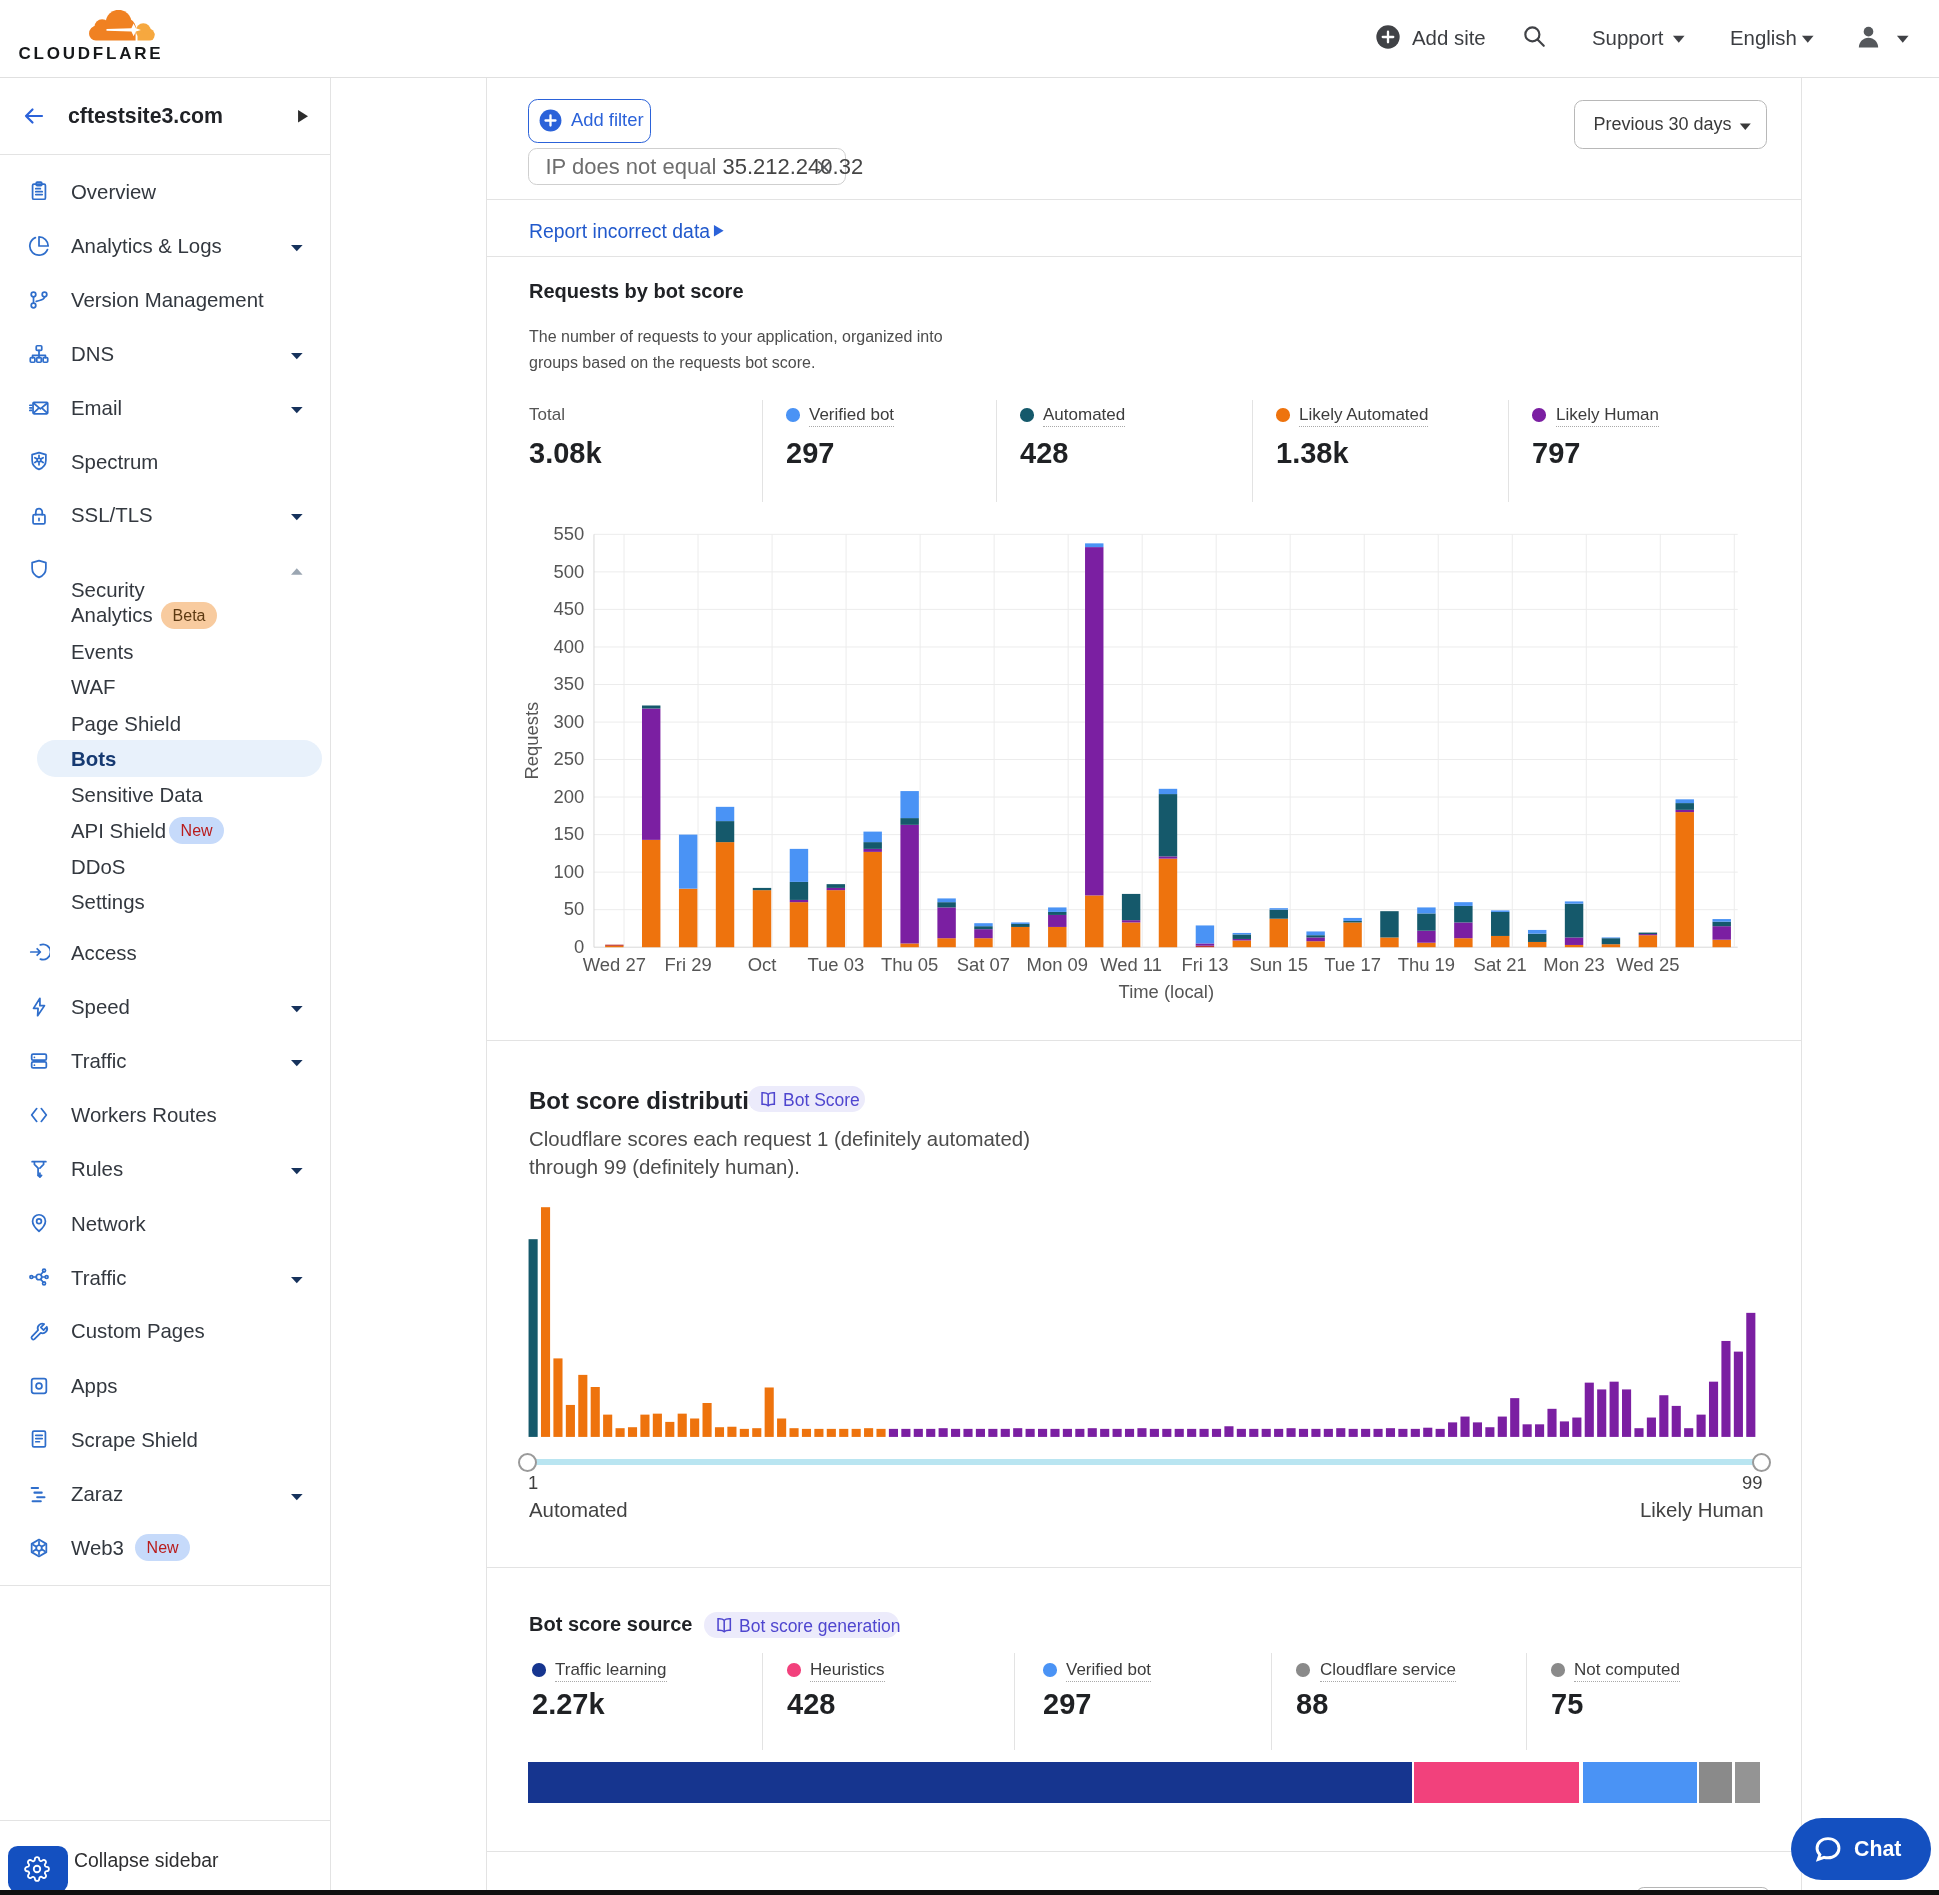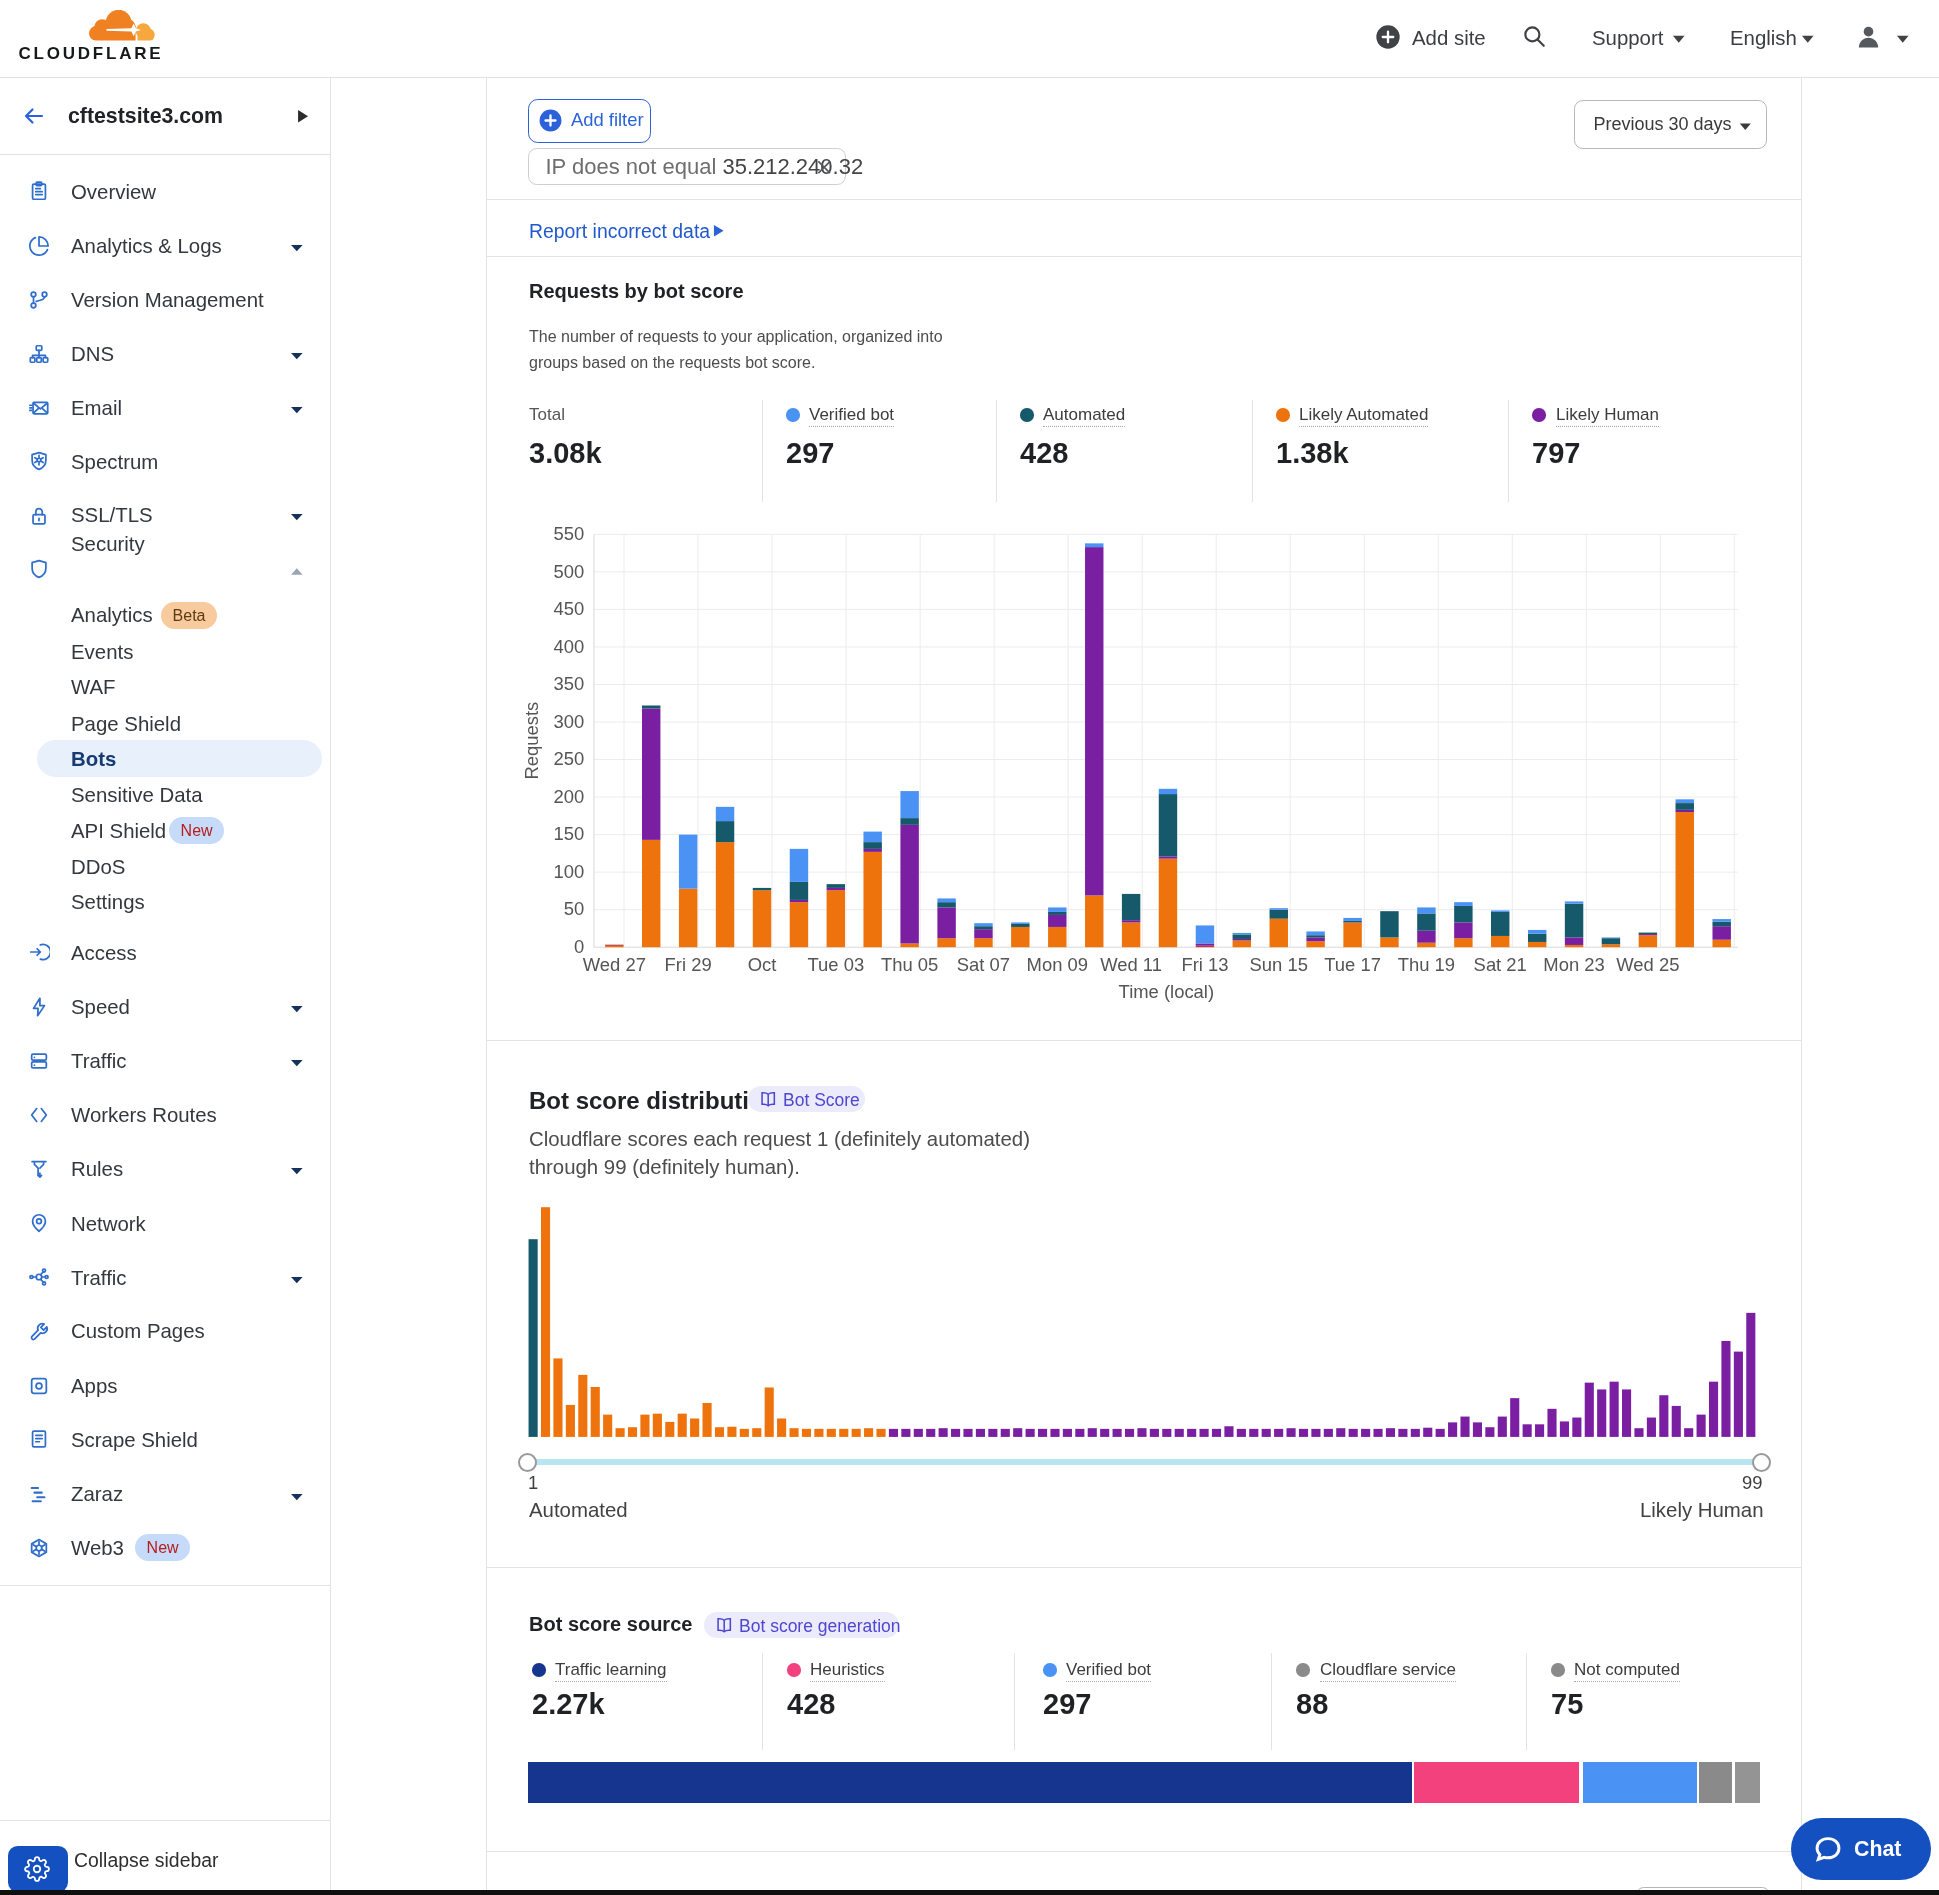--- a/index.html
+++ b/index.html
@@ -117,21 +117,21 @@
       <rect x="5.5" y="10.5" width="13" height="10" rx="1.5"></rect>
       <path d="M8.5 10.5V7.5a3.5 3.5 0 0 1 7 0v3M12 14.5v2.5"></path>
     </svg></div>
 <div class="navlab" style="top:515px">SSL/TLS</div>
 <div style="position:absolute;left:291px;top:509px"><svg width="11.6" height="11.6" viewBox="0 0 12 12">
       <polygon points="0,3.0 12,3.0 6.0,9.600000000000001" fill="#16325c"></polygon>
     </svg></div>
 <div style="position:absolute;left:28px;top:558px;width:22px;height:22px"><svg width="22" height="22" viewBox="0 0 24 24" fill="none" stroke="#2f6ecb" stroke-width="1.9" stroke-linecap="round" stroke-linejoin="round">
       <path d="M12 2.8 19.5 5v6.2c0 4.7-3.2 8.3-7.5 10-4.3-1.7-7.5-5.3-7.5-10V5z"></path>
     </svg></div>
-<div class="navlab" style="top:544px">Security</div>
+<div class="navlab" style="top:590px">Security</div>
 <div style="position:absolute;left:291px;top:564px"><svg width="11.6" height="11.6" viewBox="0 0 12 12">
       <polygon points="0,9.0 12,9.0 6.0,2.4000000000000004" fill="#9ba6b2"></polygon>
     </svg></div>
 <div class="sublab" style="top:615px">Analytics</div>
 <div class="badge bbeta" style="left:161px;top:602px">Beta</div>
 <div class="sublab" style="top:652px">Events</div>
 <div class="sublab" style="top:687px">WAF</div>
 <div class="sublab" style="top:724px">Page Shield</div>
 <div style="position:absolute;left:37px;top:740px;width:285px;height:37px;background:#e8f1fb;border-radius:18.4px"></div>
 <div class="sublab" style="top:759px;font-weight:bold;color:#163a72">Bots</div>

